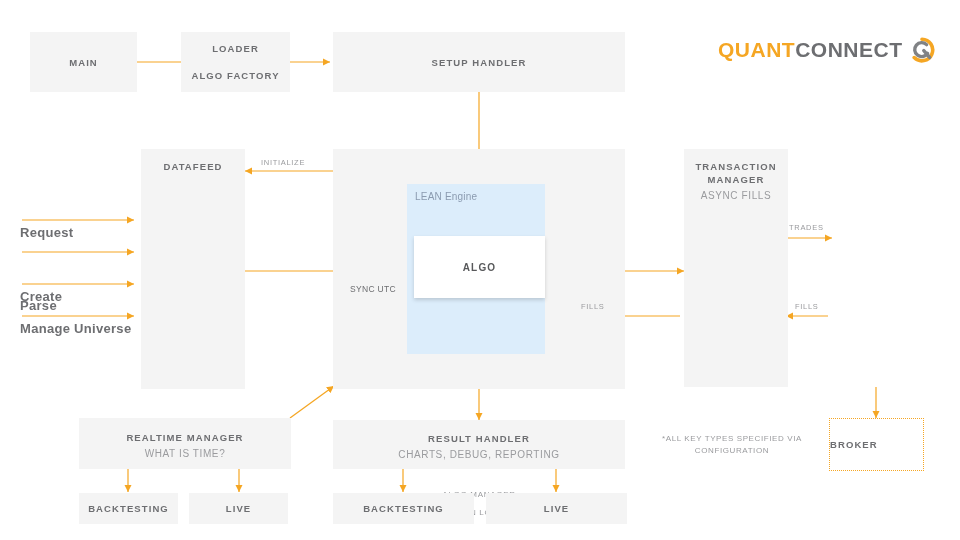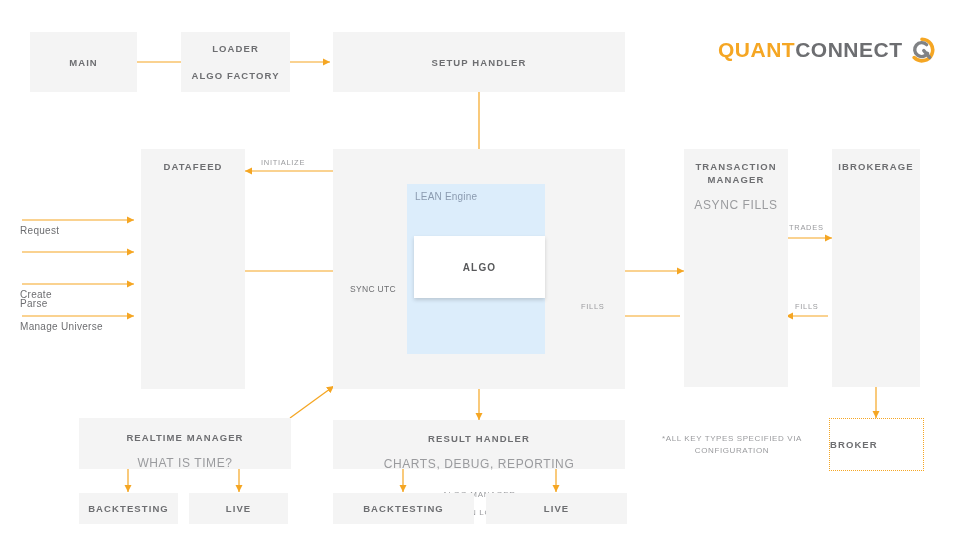--- a/index.html
+++ b/index.html
@@ -32,26 +32,26 @@
   .box-title {
     font-size: 9.5px;
     font-weight: bold;
     letter-spacing: 1.1px;
     color: #6d6e71;
     text-align: center;
     line-height: 13px;
     white-space: pre-line;
   }
   .box-sub {
-    font-size: 12px;
+    font-size: 10px;
     letter-spacing: 0.6px;
     color: #9a9b9e;
     text-align: center;
     line-height: 11px;
-    margin-top: 14px;
+    margin-top: 4px;
   }
   .lean-panel {
     position: absolute;
     background: #dcedfb;
   }
   .lean-label {
     position: absolute;
     font-size: 10px;
     color: #8b9bb0;
     letter-spacing: 0.2px;
@@ -81,22 +81,22 @@
   }
   .edge-label {
     position: absolute;
     font-size: 7.5px;
     letter-spacing: 0.7px;
     color: #9a9b9e;
     white-space: nowrap;
   }
   .flow-label {
     position: absolute;
-    font-size: 10px;
-    font-weight: normal;
+    font-size: 13px;
+    font-weight: bold;
     letter-spacing: 0.3px;
     color: #6d6e71;
     white-space: nowrap;
   }
   .note {
     position: absolute;
     font-size: 8px;
     letter-spacing: 0.6px;
     color: #9a9b9e;
     text-align: center;
@@ -231,23 +231,20 @@
   <div class="algo-box" style="left:414px; top:236px; width:131px; height:62px;">
     <span class="algo-label">ALGO</span>
   </div>
 
   <div class="box" style="left:684px; top:149px; width:104px; height:238px; padding-top:11px;">
     <div class="box-title">TRANSACTION
 MANAGER</div>
     <div class="box-sub">ASYNC FILLS</div>
   </div>
 
-  <div class="box" style="left:832px; top:149px; width:88px; height:238px; padding-top:11px;">
-    <div class="box-title">IBROKERAGE</div>
-  </div>
 
   <div class="box" style="left:79px; top:418px; width:212px; height:51px; padding-top:13px;">
     <div class="box-title">REALTIME MANAGER</div>
     <div class="box-sub">WHAT IS TIME?</div>
   </div>
 
   <div class="box" style="left:333px; top:420px; width:292px; height:49px; padding-top:12px;">
     <div class="box-title">RESULT HANDLER</div>
     <div class="box-sub">CHARTS, DEBUG, REPORTING</div>
   </div>

